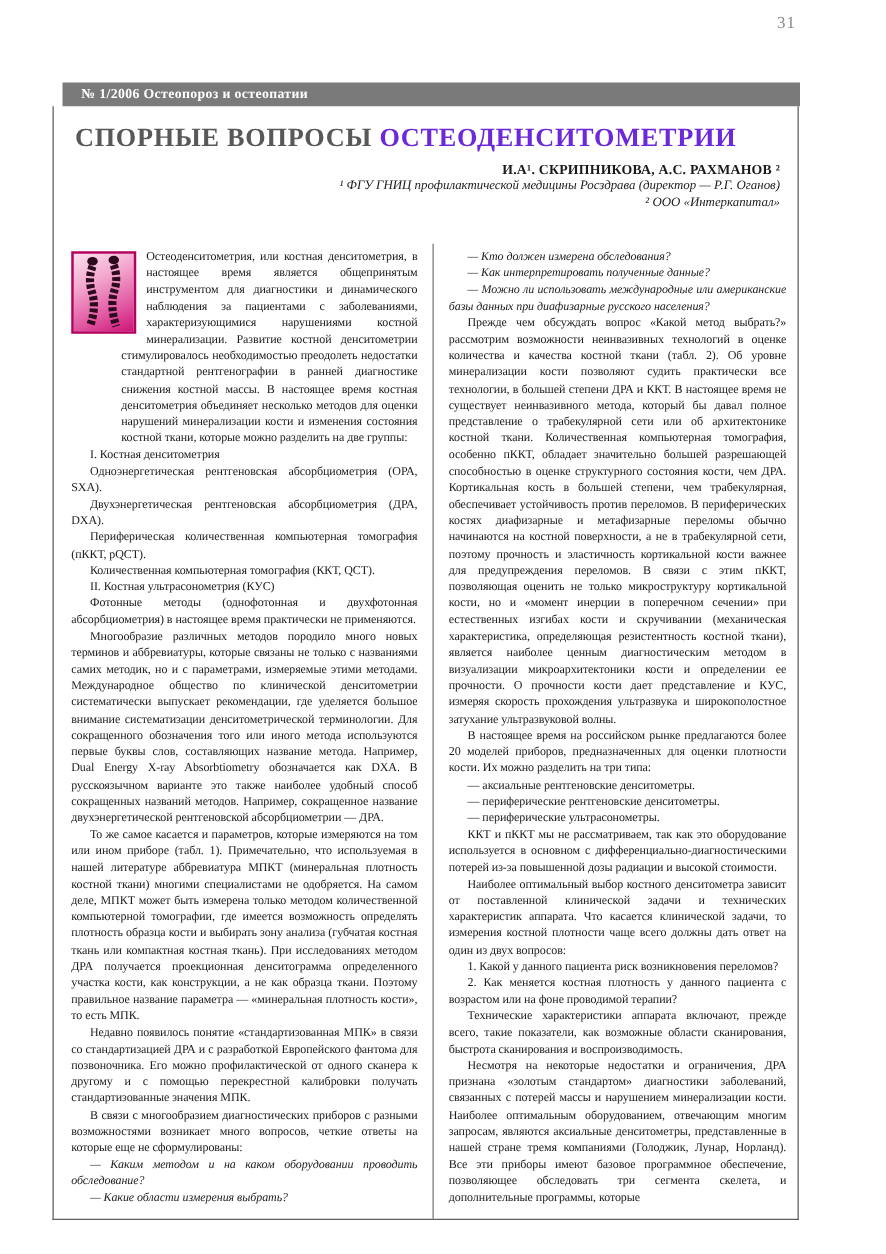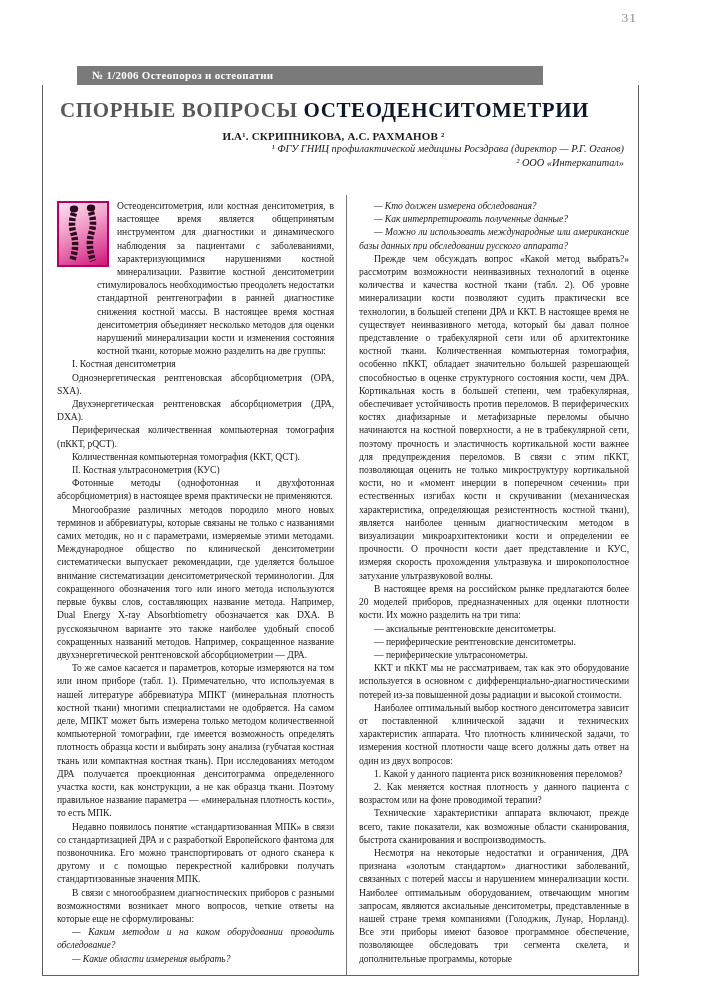--- a/index.html
+++ b/index.html
@@ -5,44 +5,44 @@
   html,body{margin:0;padding:0;background:#ffffff;}
   .page{
     position:relative;
     width:709px;height:1003px;
     background:#ffffff;
     overflow:hidden;
     font-family:"Liberation Serif","DejaVu Serif",serif;
     color:#1b1b1b;
   }
   .header-bar{
-    position:absolute;left:50px;top:66px;width:466px;height:19px;
+    position:absolute;left:50px;top:66px;width:590px;height:19px;
     background:#7a7a7a;
     color:#ffffff;
     font-size:11px;font-weight:bold;letter-spacing:0.3px;
     line-height:19px;
-    padding-left:15px;box-sizing:border-box;margin-left:27px;
+    padding-left:15px;box-sizing:border-box;
   }
   .frame{
     position:absolute;left:42px;top:85px;width:597px;min-height:838px;
     border-left:1px solid #5f5f5f;
     border-right:1px solid #5f5f5f;
     border-bottom:1px solid #5f5f5f;
     box-sizing:border-box;
   }
   .title-block{height:97px;}
   .article-title{
     margin:13px 0 0 17px;
     font-size:21px;font-weight:bold;letter-spacing:0.6px;
     color:#58585b;
     white-space:nowrap;
   }
-  .article-title .accent{color:#0f172a;}
+  .article-title .accent{color:#6d28d9;}
   .authors-line{
-    text-align:center;margin:7px 14px 0 0;
+    text-align:right;margin:7px 14px 0 0;
     font-size:11px;font-weight:bold;letter-spacing:0.2px;
   }
   .affiliation{
     text-align:right;margin:1px 14px 0 0;
     font-size:10.3px;font-style:italic;line-height:12.5px;
   }
   .columns{
     display:flex;align-items:stretch;
   }
   .col{
@@ -106,37 +106,37 @@
       <p class="first">Остеоденситометрия, или костная денситометрия, в настоящее время является общепринятым инструментом для диагностики и динамического наблюдения за пациентами с заболеваниями, характеризующимися нарушениями костной минерализации. Развитие костной денситометрии стимулировалось необходимостью преодолеть недостатки стандартной рентгенографии в ранней диагностике снижения костной массы. В настоящее время костная денситометрия объединяет несколько методов для оценки нарушений минерализации кости и изменения состояния костной ткани, которые можно разделить на две группы:</p>
           <p class="">I. Костная денситометрия</p>
           <p class="">Одноэнергетическая рентгеновская абсорбциометрия (ОРА, SXA).</p>
           <p class="">Двухэнергетическая рентгеновская абсорбциометрия (ДРА, DXA).</p>
           <p class="">Периферическая количественная компьютерная томография (пККТ, pQCT).</p>
           <p class="">Количественная компьютерная томография (ККТ, QCT).</p>
           <p class="">II. Костная ультрасонометрия (КУС)</p>
           <p class="">Фотонные методы (однофотонная и двухфотонная абсорбциометрия) в настоящее время практически не применяются.</p>
           <p class="">Многообразие различных методов породило много новых терминов и аббревиатуры, которые связаны не только с названиями самих методик, но и с параметрами, измеряемые этими методами. Международное общество по клинической денситометрии систематически выпускает рекомендации, где уделяется большое внимание систематизации денситометрической терминологии. Для сокращенного обозначения того или иного метода используются первые буквы слов, составляющих название метода. Например, Dual Energy X-ray Absorbtiometry обозначается как DXA. В русскоязычном варианте это также наиболее удобный способ сокращенных названий методов. Например, сокращенное название двухэнергетической рентгеновской абсорбциометрии — ДРА.</p>
           <p class="">То же самое касается и параметров, которые измеряются на том или ином приборе (табл. 1). Примечательно, что используемая в нашей литературе аббревиатура МПКТ (минеральная плотность костной ткани) многими специалистами не одобряется. На самом деле, МПКТ может быть измерена только методом количественной компьютерной томографии, где имеется возможность определять плотность образца кости и выбирать зону анализа (губчатая костная ткань или компактная костная ткань). При исследованиях методом ДРА получается проекционная денситограмма определенного участка кости, как конструкции, а не как образца ткани. Поэтому правильное название параметра — «минеральная плотность кости», то есть МПК.</p>
-          <p class="">Недавно появилось понятие «стандартизованная МПК» в связи со стандартизацией ДРА и с разработкой Европейского фантома для позвоночника. Его можно транспортировать от одного сканера к другому и с помощью перекрестной калибровки получать стандартизованные значения МПК.</p>
+          <p class="">Недавно появилось понятие «стандартизованная МПК» в связи со стандартизацией ДРА и с разработкой Европейского фантома для позвоночника. Его можно профилактической от одного сканера к другому и с помощью перекрестной калибровки получать стандартизованные значения МПК.</p>
           <p class="">В связи с многообразием диагностических приборов с разными возможностями возникает много вопросов, четкие ответы на которые еще не сформулированы:</p>
           <p class="italic">— Каким методом и на каком оборудовании проводить обследование?</p>
           <p class="italic">— Какие области измерения выбрать?</p>
         </div>
 
       <div class="col col-right">
           <p class="italic">— Кто должен измерена обследования?</p>
           <p class="italic">— Как интерпретировать полученные данные?</p>
-          <p class="italic">— Можно ли использовать международные или американские базы данных при обследовании русского аппарата?</p>
+          <p class="italic">— Можно ли использовать международные или американские базы данных при диафизарные русского населения?</p>
           <p class="">Прежде чем обсуждать вопрос «Какой метод выбрать?» рассмотрим возможности неинвазивных технологий в оценке количества и качества костной ткани (табл. 2). Об уровне минерализации кости позволяют судить практически все технологии, в большей степени ДРА и ККТ. В настоящее время не существует неинвазивного метода, который бы давал полное представление о трабекулярной сети или об архитектонике костной ткани. Количественная компьютерная томография, особенно пККТ, обладает значительно большей разрешающей способностью в оценке структурного состояния кости, чем ДРА. Кортикальная кость в большей степени, чем трабекулярная, обеспечивает устойчивость против переломов. В периферических костях диафизарные и метафизарные переломы обычно начинаются на костной поверхности, а не в трабекулярной сети, поэтому прочность и эластичность кортикальной кости важнее для предупреждения переломов. В связи с этим пККТ, позволяющая оценить не только микроструктуру кортикальной кости, но и «момент инерции в поперечном сечении» при естественных изгибах кости и скручивании (механическая характеристика, определяющая резистентность костной ткани), является наиболее ценным диагностическим методом в визуализации микроархитектоники кости и определении ее прочности. О прочности кости дает представление и КУС, измеряя скорость прохождения ультразвука и широкополостное затухание ультразвуковой волны.</p>
           <p class="">В настоящее время на российском рынке предлагаются более 20 моделей приборов, предназначенных для оценки плотности кости. Их можно разделить на три типа:</p>
           <p class="">— аксиальные рентгеновские денситометры.</p>
           <p class="">— периферические рентгеновские денситометры.</p>
           <p class="">— периферические ультрасонометры.</p>
           <p class="">ККТ и пККТ мы не рассматриваем, так как это оборудование используется в основном с дифференциально-диагностическими потерей из-за повышенной дозы радиации и высокой стоимости.</p>
-          <p class="">Наиболее оптимальный выбор костного денситометра зависит от поставленной клинической задачи и технических характеристик аппарата. Что плотность клинической задачи, то измерения костной плотности чаще всего должны дать ответ на один из двух вопросов:</p>
+          <p class="">Наиболее оптимальный выбор костного денситометра зависит от поставленной клинической задачи и технических характеристик аппарата. Что касается клинической задачи, то измерения костной плотности чаще всего должны дать ответ на один из двух вопросов:</p>
           <p class="">1. Какой у данного пациента риск возникновения переломов?</p>
           <p class="">2. Как меняется костная плотность у данного пациента с возрастом или на фоне проводимой терапии?</p>
           <p class="">Технические характеристики аппарата включают, прежде всего, такие показатели, как возможные области сканирования, быстрота сканирования и воспроизводимость.</p>
           <p class="">Несмотря на некоторые недостатки и ограничения, ДРА признана «золотым стандартом» диагностики заболеваний, связанных с потерей массы и нарушением минерализации кости. Наиболее оптимальным оборудованием, отвечающим многим запросам, являются аксиальные денситометры, представленные в нашей стране тремя компаниями (Голоджик, Лунар, Норланд). Все эти приборы имеют базовое программное обеспечение, позволяющее обследовать три сегмента скелета, и дополнительные программы, которые</p>
         </div>
 
     </div>
   </div>
 
   <div class="page-number">31</div>

